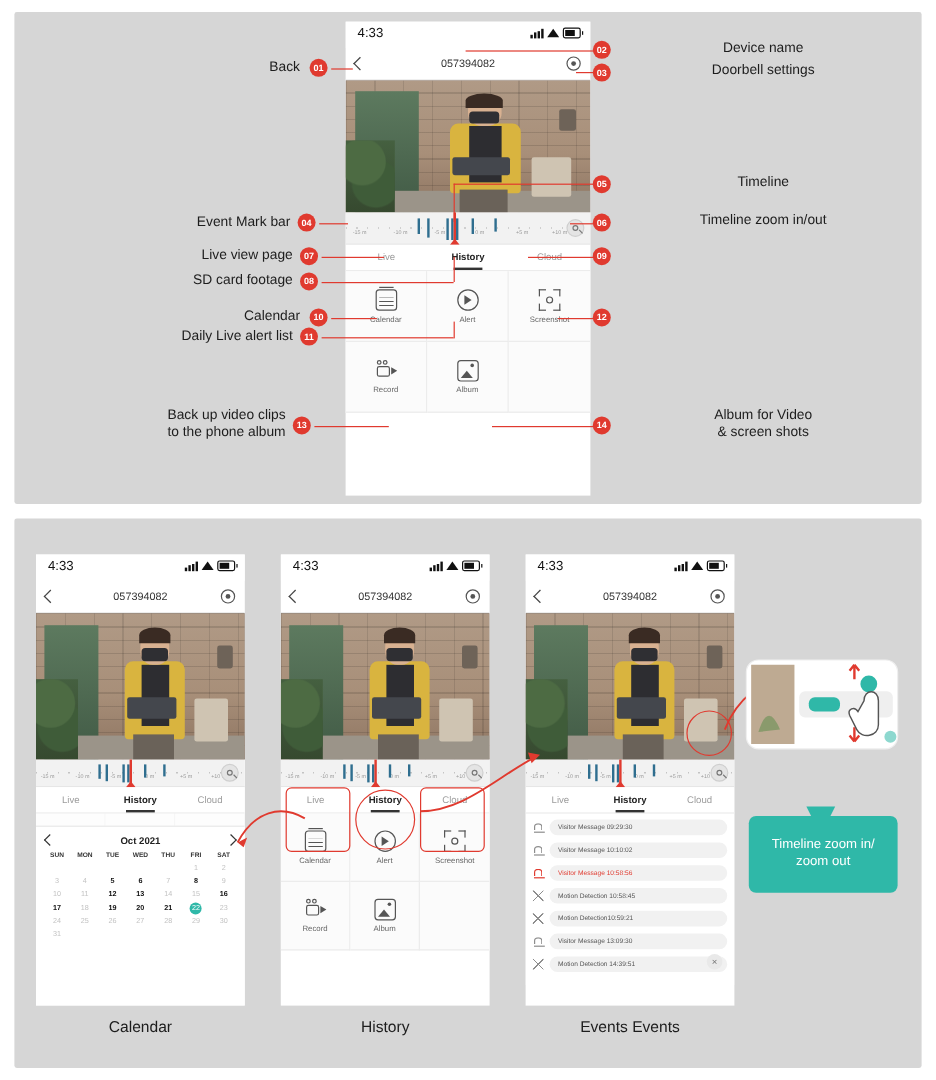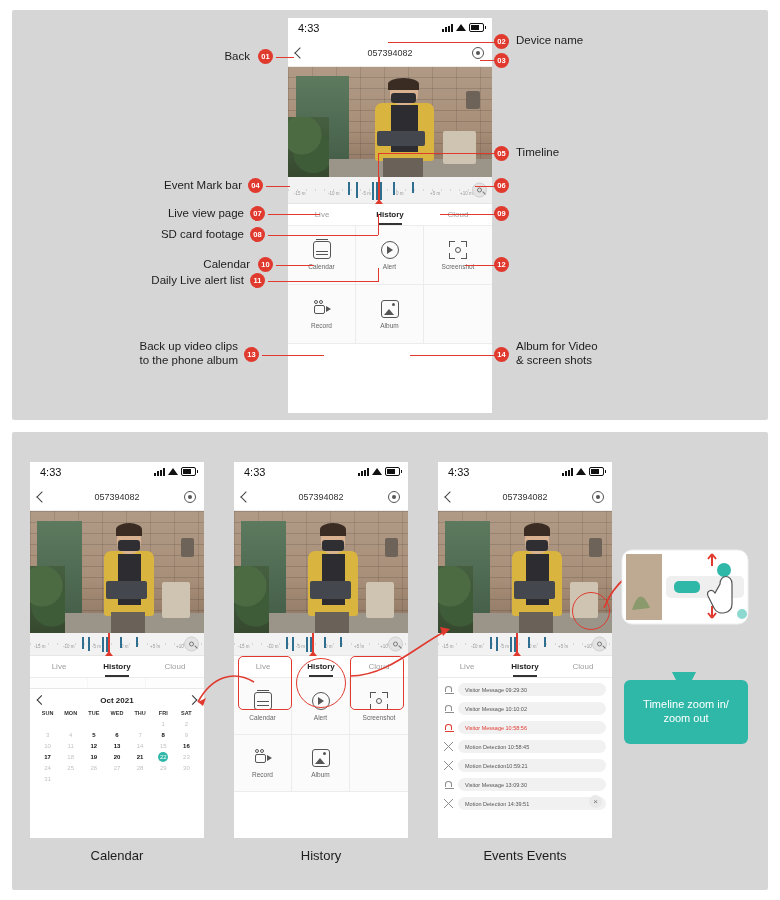--- a/index.html
+++ b/index.html
@@ -485,21 +485,21 @@
     z-index: 6;
   }
   .clabel {
     position: absolute;
     font-size: 11.5px;
     color: #1d1d1d;
     line-height: 1.25;
     z-index: 6;
     white-space: pre-line;
   }
-  .clabel.right { text-align: left; }
+  .clabel.right { text-align: center; }
   .clabel.left { text-align: right; }
   .cline {
     position: absolute;
     background: #e03a2f;
     height: 1px;
     z-index: 5;
   }
 
   
   .caption {
@@ -819,22 +819,24 @@
   <div class="cnum" style="left:250px; top:227px;">08</div>
   <div class="cnum" style="left:494px; top:206px;">09</div>
   <div class="cnum" style="left:258px; top:257px;">10</div>
   <div class="cnum" style="left:250px; top:273px;">11</div>
   <div class="cnum" style="left:494px; top:257px;">12</div>
   <div class="cnum" style="left:244px; top:347px;">13</div>
   <div class="cnum" style="left:494px; top:347px;">14</div>
 
   <div class="clabel left" style="left:140px; top:49px;  width:110px;">Back</div>
   <div class="clabel right" style="left:516px; top:33px;  width:240px;">Device name</div>
+  <div class="clabel right" style="left:516px; top:52px;  width:240px;">Doorbell settings</div>
   <div class="clabel left" style="left:80px;  top:178px; width:162px;">Event Mark bar</div>
   <div class="clabel right" style="left:516px; top:145px; width:240px;">Timeline</div>
+  <div class="clabel right" style="left:516px; top:177px; width:240px;">Timeline zoom in/out</div>
   <div class="clabel left" style="left:80px;  top:206px; width:164px;">Live view page</div>
   <div class="clabel left" style="left:80px;  top:227px; width:164px;">SD card footage</div>
   <div class="clabel left" style="left:140px; top:257px; width:110px;">Calendar</div>
   <div class="clabel left" style="left:60px;  top:273px; width:184px;">Daily Live alert list</div>
   <div class="clabel right" style="left:516px; top:339px; width:240px;">Album for Video
 &amp; screen shots</div>
   <div class="clabel left" style="left:50px;  top:339px; width:188px;">Back up video clips
 to the phone album</div>
 
   <div class="panel" id="panel-bottom"></div>

